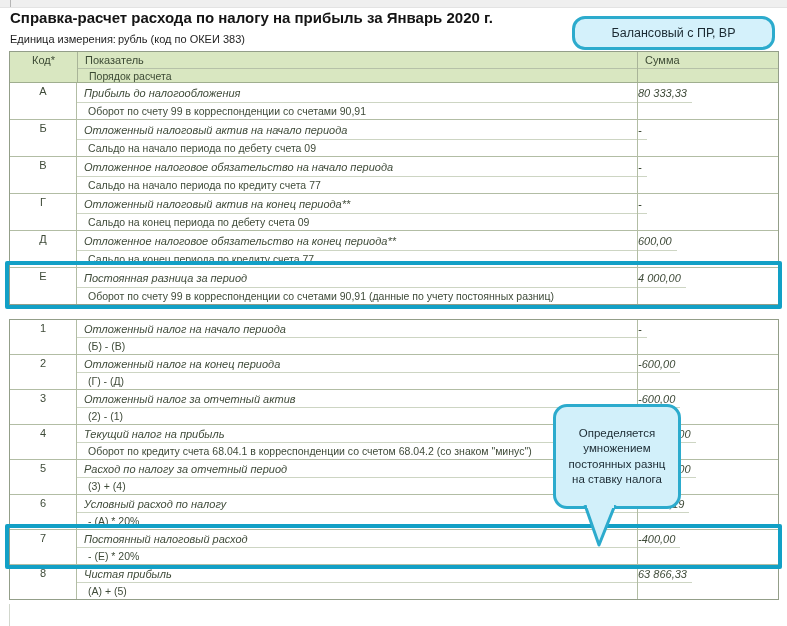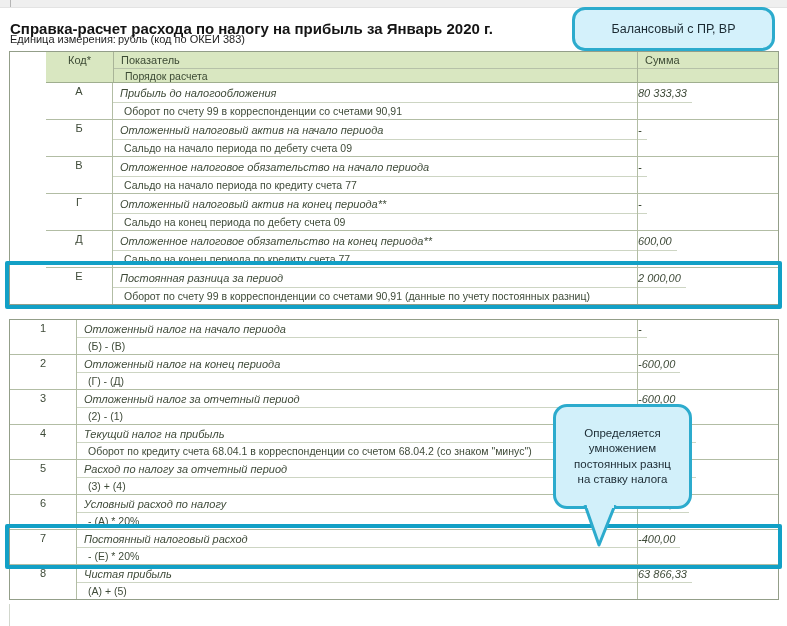--- a/index.html
+++ b/index.html
@@ -3,27 +3,27 @@
 <meta charset="utf-8">
 <style>
   html,body{margin:0;padding:0;}
   body{
     width:787px;height:626px;position:relative;background:#ffffff;overflow:hidden;
     font-family:"Liberation Sans", sans-serif;color:#3e4a38;
   }
   .topstrip{position:absolute;left:0;top:0;width:787px;height:7px;background:#efefef;border-bottom:1px solid #e3e3e3;}
   .topstrip-tick{position:absolute;left:10px;top:0;width:1px;height:7px;background:#b5b5b5;}
 
-  .report-title{position:absolute;left:10px;top:20px;font-size:15px;font-weight:bold;color:#141414;white-space:nowrap;}
+  .report-title{position:absolute;left:10px;top:9px;font-size:15px;font-weight:bold;color:#141414;white-space:nowrap;}
   .unit-line{position:absolute;left:10px;top:33px;font-size:11px;color:#1e1e1e;white-space:nowrap;}
   .unit-line .unit-value{margin-left:2px;}
 
   
   .section{position:absolute;left:9px;width:770px;border:1px solid #939e89;background:#fff;box-sizing:border-box;}
-  .sec1{top:51px;padding-left:36px;}
+  .sec1{top:51px;}
   .sec2{top:319px;}
 
   .thead{display:flex;background:#d9e7c1;border-bottom:1px solid #9fae8f;color:#3c4a34;}
   .h-code{width:67px;border-right:1px solid #a9b498;text-align:center;font-size:11px;padding-top:2px;}
   .h-mid{flex:1;border-right:1px solid #a9b498;display:flex;flex-direction:column;}
   .h-sum{width:140px;display:flex;flex-direction:column;justify-content:flex-end;}
   .h-main{height:16px;border-bottom:1px solid #b6c1a8;display:flex;align-items:center;padding-left:7px;font-size:11px;}
   .h-sub{height:13px;display:flex;align-items:center;padding-left:11px;font-size:10.5px;}
 
   .block{display:flex;border-bottom:1px solid #b2bda4;}
@@ -40,27 +40,27 @@
   .b-sum .b-main{justify-content:flex-end;padding-left:0;padding-right:5px;}
 
   .bottom-stub{position:absolute;left:9px;top:604px;width:1px;height:22px;background:#d2d7cd;}
 
   
   .hl-box{position:absolute;border:4px solid #12a0c6;background:transparent;border-radius:2px;box-sizing:border-box;z-index:4;}
   #hl-e{left:5px;top:261px;width:777px;height:48px;}
   #hl-7{left:5px;top:524px;width:777px;height:45px;}
 
   .badge{
-    position:absolute;left:572px;top:7px;width:203px;height:44px;box-sizing:border-box;
+    position:absolute;left:572px;top:16px;width:203px;height:34px;box-sizing:border-box;
     background:#d4f1fb;border:3px solid #2cabcd;border-radius:13px;
     display:flex;align-items:center;justify-content:center;
     font-size:12.5px;color:#1b2a32;z-index:5;white-space:nowrap;
   }
   .callout{
-    position:absolute;left:553px;top:404px;width:139px;height:105px;box-sizing:border-box;
+    position:absolute;left:553px;top:404px;width:128px;height:105px;box-sizing:border-box;
     background:#d2f0fa;border:3px solid #2cabcd;border-radius:14px;
     display:flex;flex-direction:column;align-items:center;justify-content:center;
     font-size:11.5px;line-height:15.5px;color:#1b2a32;text-align:center;z-index:5;
   }
   .callout-tail{position:absolute;left:582px;top:505px;z-index:6;}
 </style>
 </head>
 <body>
 
 <div class="topstrip">
@@ -145,21 +145,21 @@
     </div>
   </div>
 
   <div class="block">
     <div class="b-code">Е</div>
     <div class="b-mid">
       <div class="b-main">Постоянная разница за период</div>
       <div class="b-sub">Оборот по счету 99 в корреспонденции со счетами 90,91 (данные по учету постоянных разниц)</div>
     </div>
     <div class="b-sum">
-      <div class="b-main">2 000,00</div>
+      <div class="b-main">4 000,00</div>
       <div class="b-sub"></div>
     </div>
   </div>
 </div>
 
 <div class="section sec2">
   <div class="block">
     <div class="b-code">1</div>
     <div class="b-mid">
       <div class="b-main">Отложенный налог на начало периода</div>
@@ -179,21 +179,21 @@
     </div>
     <div class="b-sum">
       <div class="b-main">-600,00</div>
       <div class="b-sub"></div>
     </div>
   </div>
 
   <div class="block">
     <div class="b-code">3</div>
     <div class="b-mid">
-      <div class="b-main">Отложенный налог за отчетный период</div>
+      <div class="b-main">Отложенный налог за отчетный актив</div>
       <div class="b-sub">(2) - (1)</div>
     </div>
     <div class="b-sum">
       <div class="b-main">-600,00</div>
       <div class="b-sub"></div>
     </div>
   </div>
 
   <div class="block">
     <div class="b-code">4</div>

